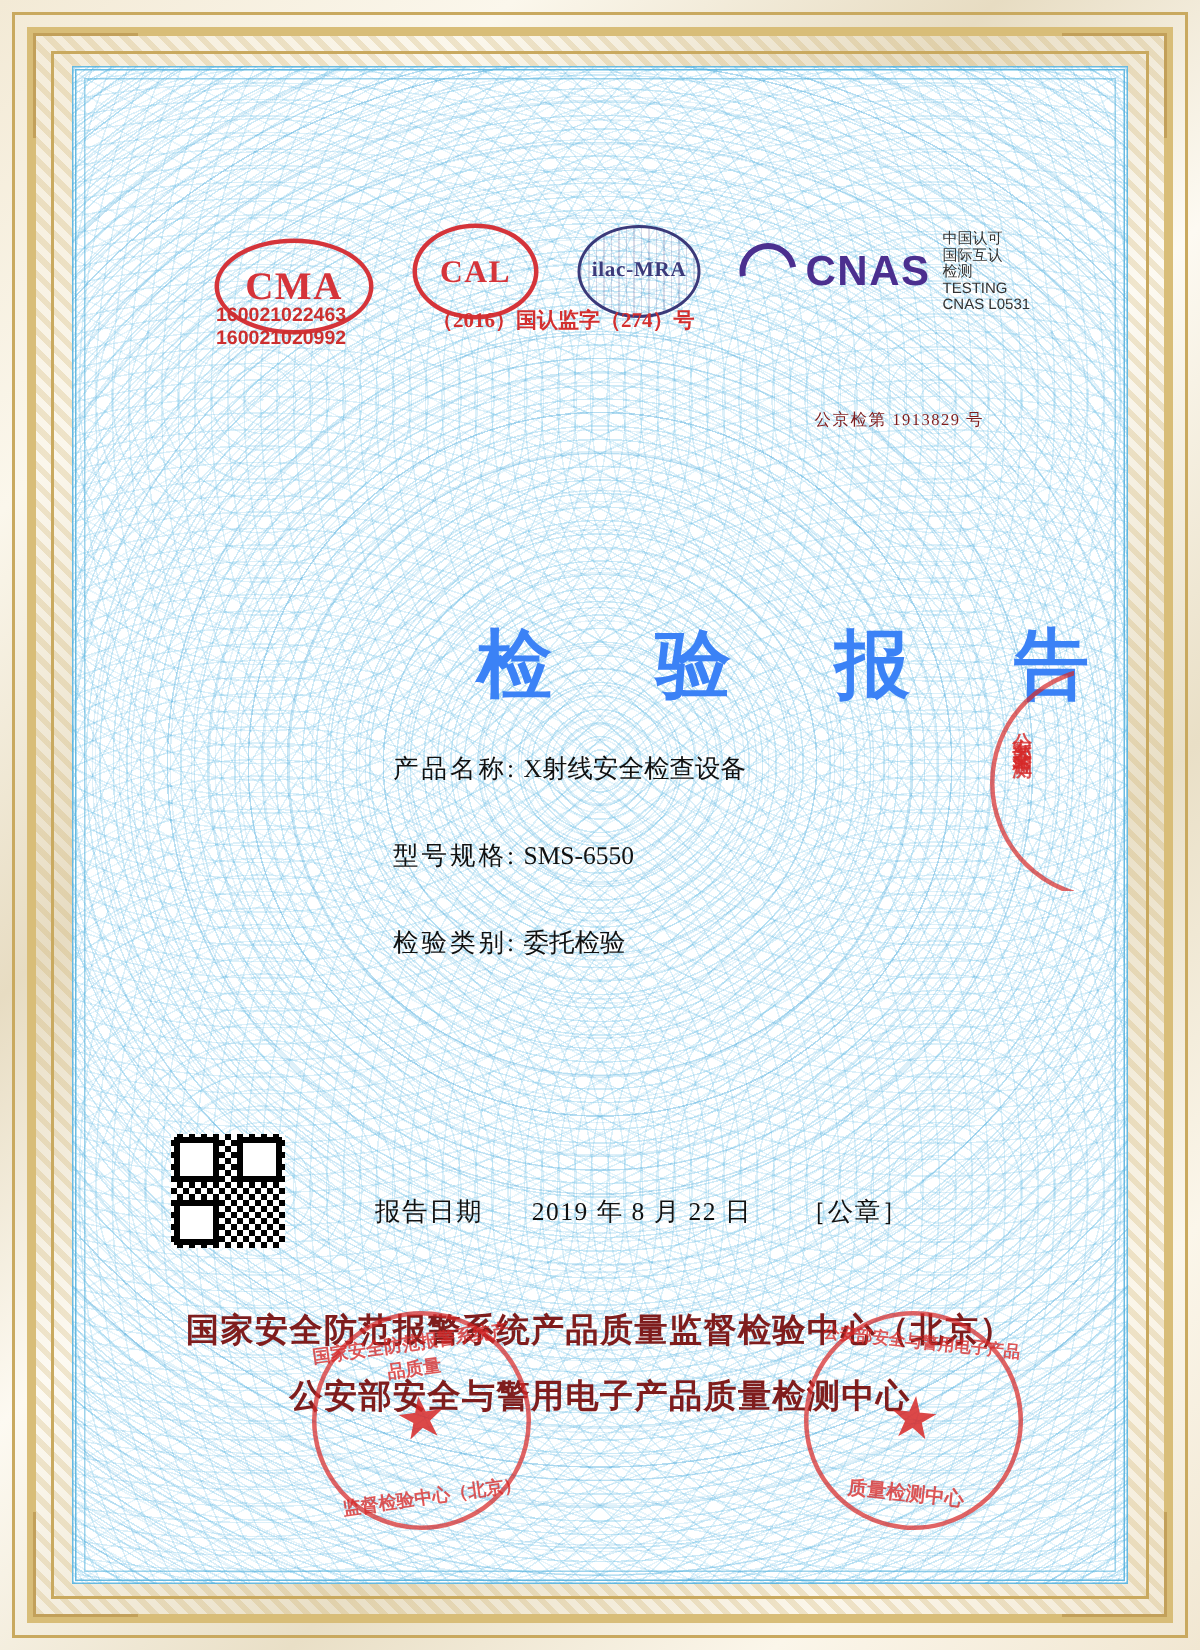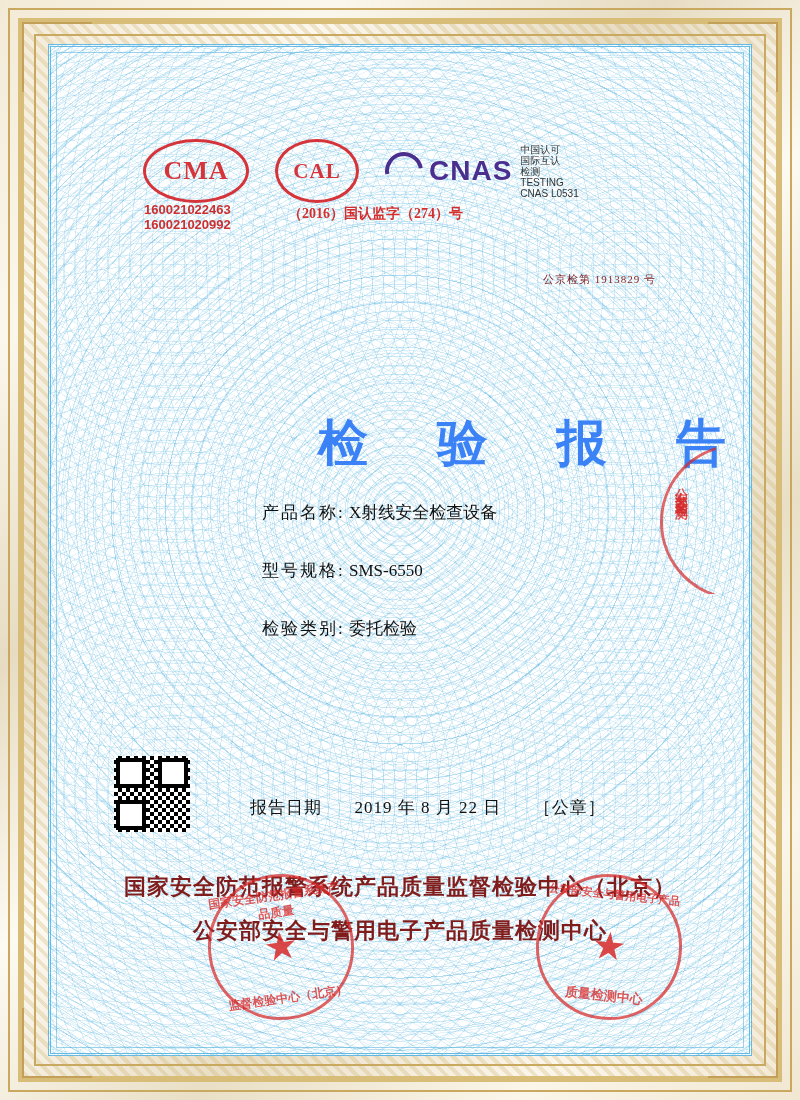--- a/index.html
+++ b/index.html
@@ -87,20 +87,21 @@
   .logos{
     position:absolute;left:95px;top:95px;
     display:flex;align-items:center;gap:26px;
   }
   .logo{position:relative;}
   .cma{
     width:100px;height:58px;border:3px solid #d5343a;border-radius:50%;
     display:flex;align-items:center;justify-content:center;
     color:#d5343a;font-weight:bold;font-size:26px;letter-spacing:1px;
     font-family:"Liberation Serif", serif;
+    margin-top:20px;
   }
   .cal{
     width:78px;height:58px;border:3px solid #d5343a;border-radius:50%;
     display:flex;align-items:center;justify-content:center;
     color:#d5343a;font-weight:bold;font-size:21px;letter-spacing:1px;
   }
   .ilac{
     width:78px;height:58px;border:2px solid #3b3a7a;border-radius:50%;
     display:flex;align-items:center;justify-content:center;
     color:#3b3a7a;font-weight:bold;font-size:14px;letter-spacing:.5px;
@@ -239,20 +240,23 @@
     <div class="panel-border2"></div>
 
     <div class="content">
 
       <div class="logos">
         <div class="logo">
           <div class="cma">CMA</div>
         </div>
         <div class="logo">
           <div class="cal">CAL</div>
+        </div>
+        <div class="logo">
+          <div class="ilac">ilac-MRA</div>
         </div>
         <div class="cnas">
           <div class="cnas-swoosh"></div>
           <div class="cnas-mark">CNAS</div>
           <div class="cnas-text">
             <div>中国认可</div>
             <div>国际互认</div>
             <div>检测</div>
             <div>TESTING</div>
             <div>CNAS L0531</div>

